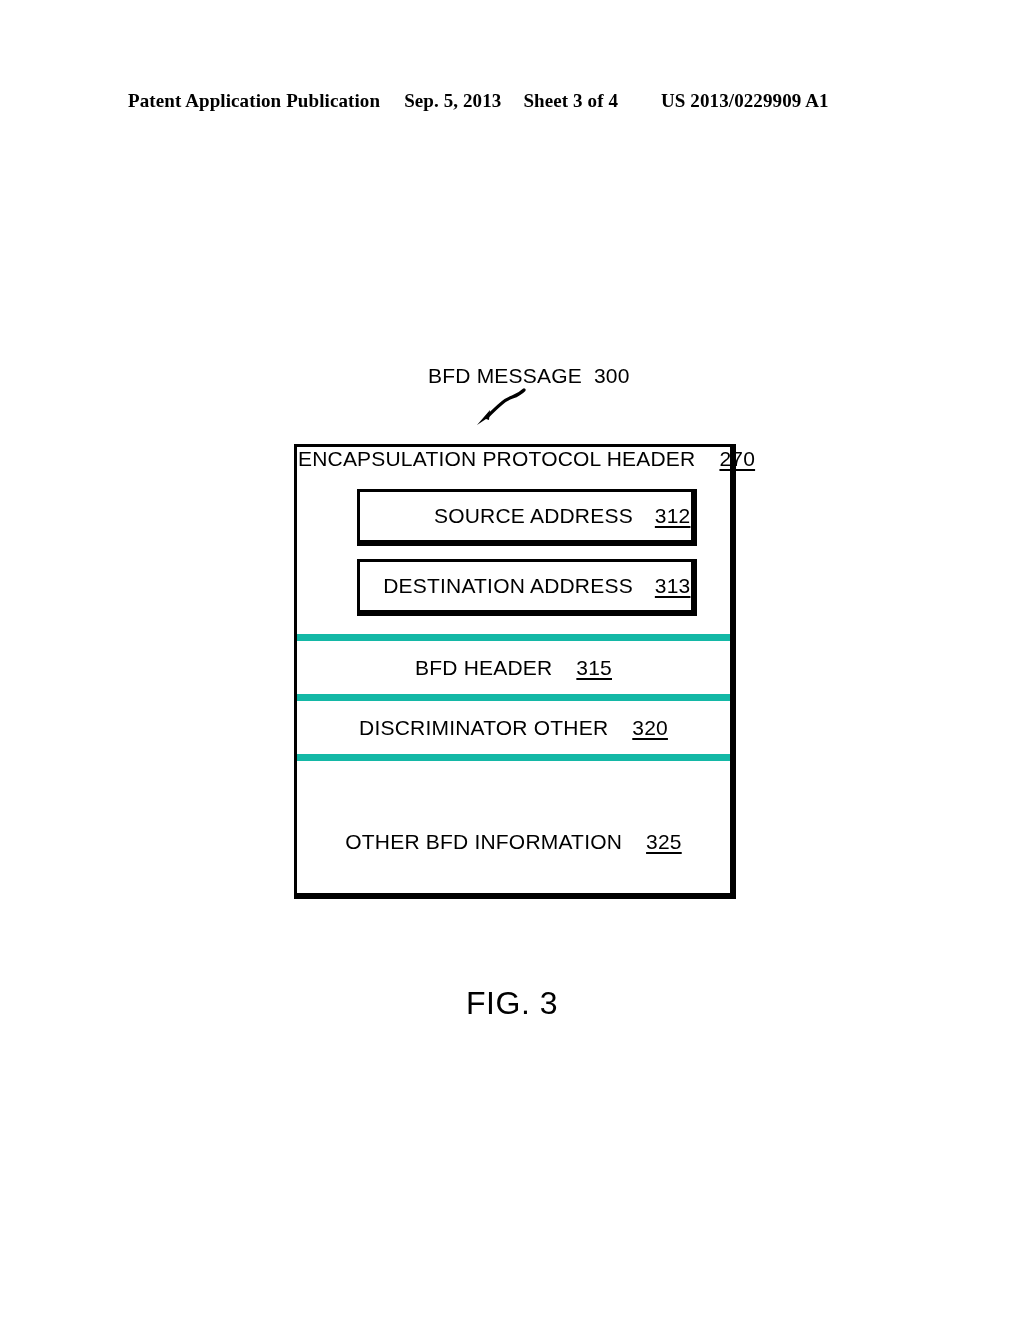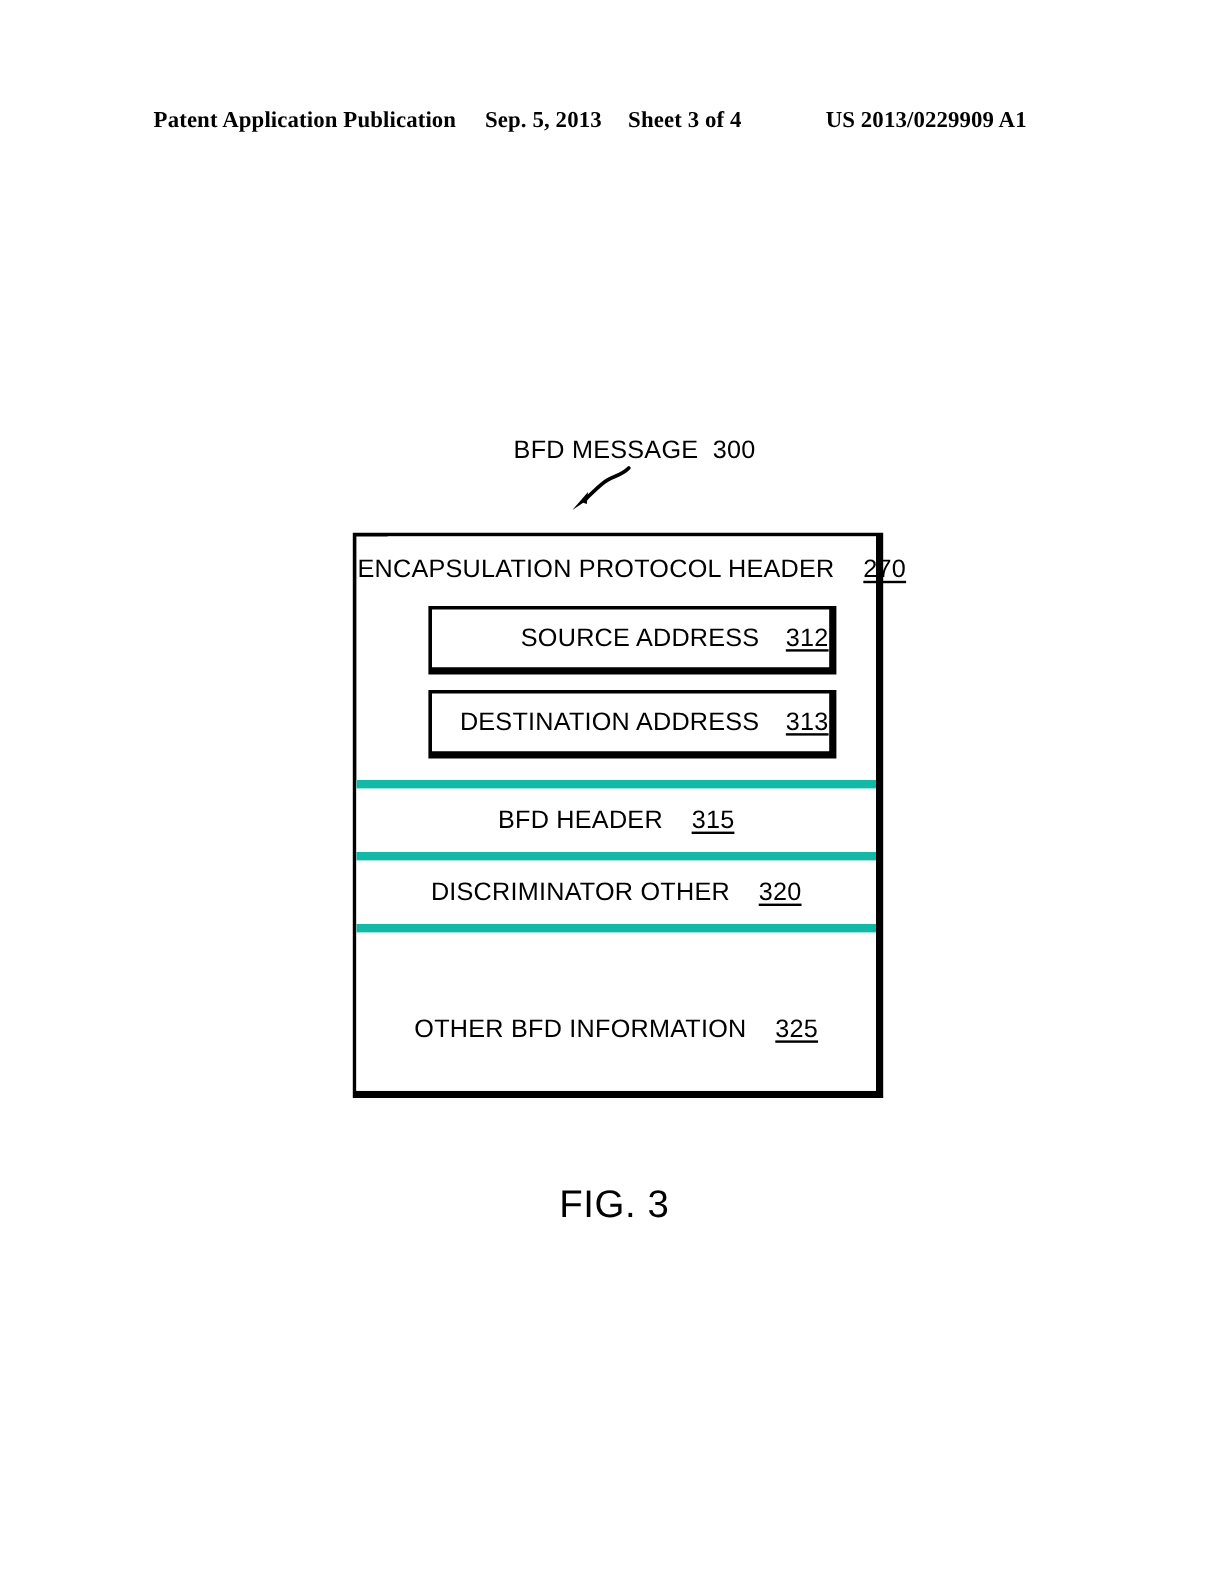--- a/index.html
+++ b/index.html
@@ -28,21 +28,21 @@
     font-weight: bold;
     font-size: 19px;
     letter-spacing: 0.1px;
     white-space: nowrap;
     display: flex;
     align-items: center;
   }
   .hdr-pub      { }
   .hdr-date     { margin-left: 24px; }
   .hdr-sheet    { margin-left: 22px; }
-  .hdr-docnum   { margin-left: 70px; }
+  .hdr-docnum   { margin-left: 43px; }
 
   
   .figure {
     position: absolute;
     left: 0;
     top: 0;
     width: 952px;
     height: 1320px;
   }
 
@@ -85,21 +85,20 @@
     box-sizing: border-box;
     position: relative;
     background: #ffffff;
   }
   .section + .section {
     border-top: 7px solid #14b8a6;
   }
 
   
   .section-encap {
-    padding-top: 16px;
     padding-bottom: 18px;
     margin-left: 26px;
   }
 
   .row-title {
     display: flex;
     justify-content: center;
     align-items: baseline;
     font-size: 21px;
     letter-spacing: 0.2px;

